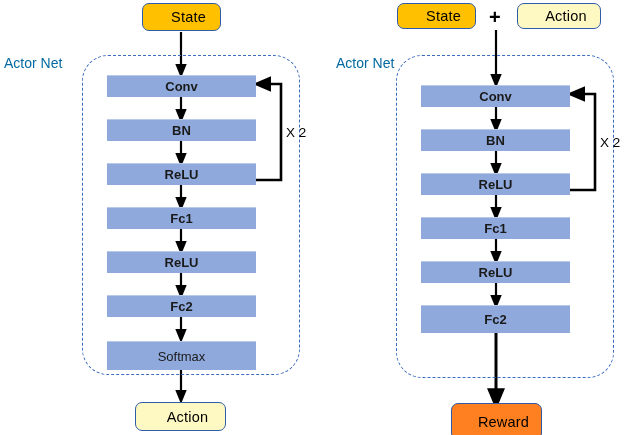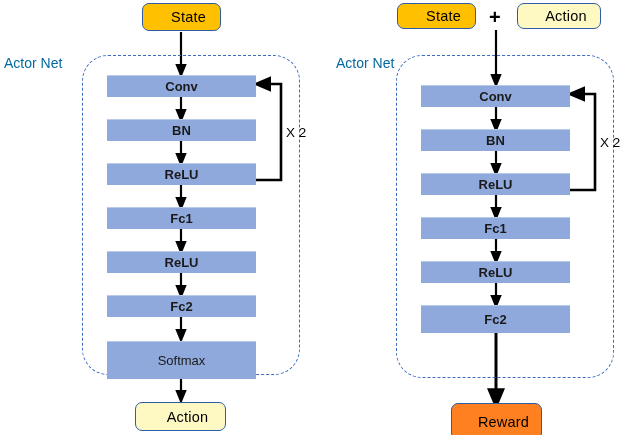--- a/index.html
+++ b/index.html
@@ -120,21 +120,21 @@
   <div class="group-label" style="left:4px;top:55px;">Actor Net</div>
 
   <div class="term state" style="left:142px;top:3px;width:79px;height:28px;">State</div>
 
   <div class="layer" style="left:107px;top:75px;width:149px;height:22px;">Conv</div>
   <div class="layer" style="left:107px;top:119px;width:149px;height:22px;">BN</div>
   <div class="layer" style="left:107px;top:163px;width:149px;height:22px;">ReLU</div>
   <div class="layer" style="left:107px;top:207px;width:149px;height:22px;">Fc1</div>
   <div class="layer" style="left:107px;top:251px;width:149px;height:22px;">ReLU</div>
   <div class="layer" style="left:107px;top:295px;width:149px;height:22px;">Fc2</div>
-  <div class="layer thin" style="left:107px;top:341px;width:149px;height:38px;">Softmax</div>
+  <div class="layer thin" style="left:107px;top:341px;width:149px;height:29px;">Softmax</div>
 
   <div class="xlabel" style="left:286px;top:125px;">X 2</div>
 
   <div class="term action" style="left:135px;top:402px;width:91px;height:29px;">Action</div>
 
   <div class="group" style="left:396px;top:55px;width:218px;height:323px;"></div>
   <div class="group-label" style="left:336px;top:55px;">Actor Net</div>
 
   <div class="term state" style="left:397px;top:3px;width:79px;height:26px;">State</div>
   <div class="plus" style="left:489px;top:7px;">+</div>

